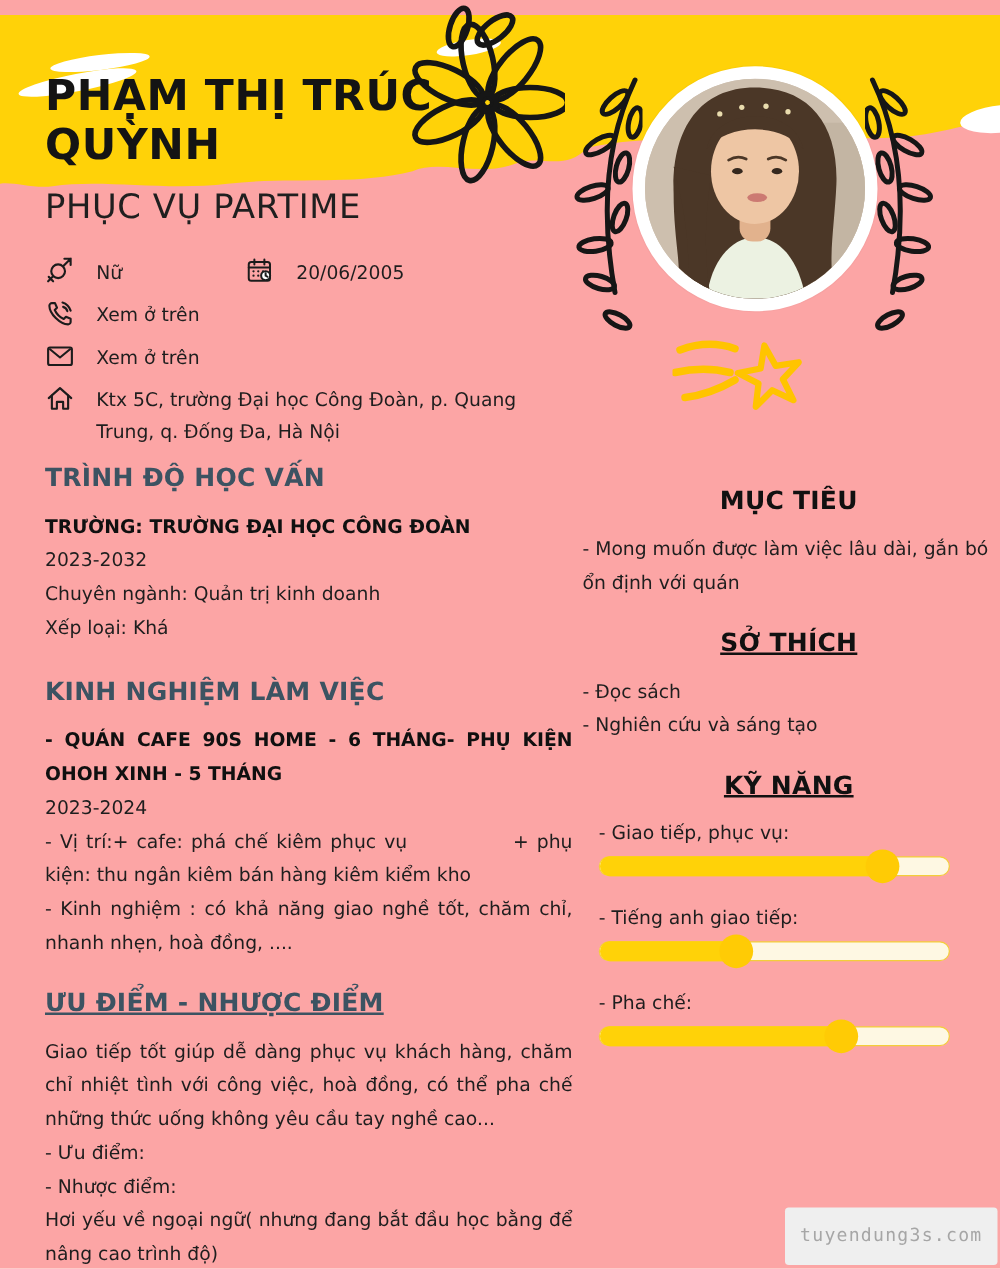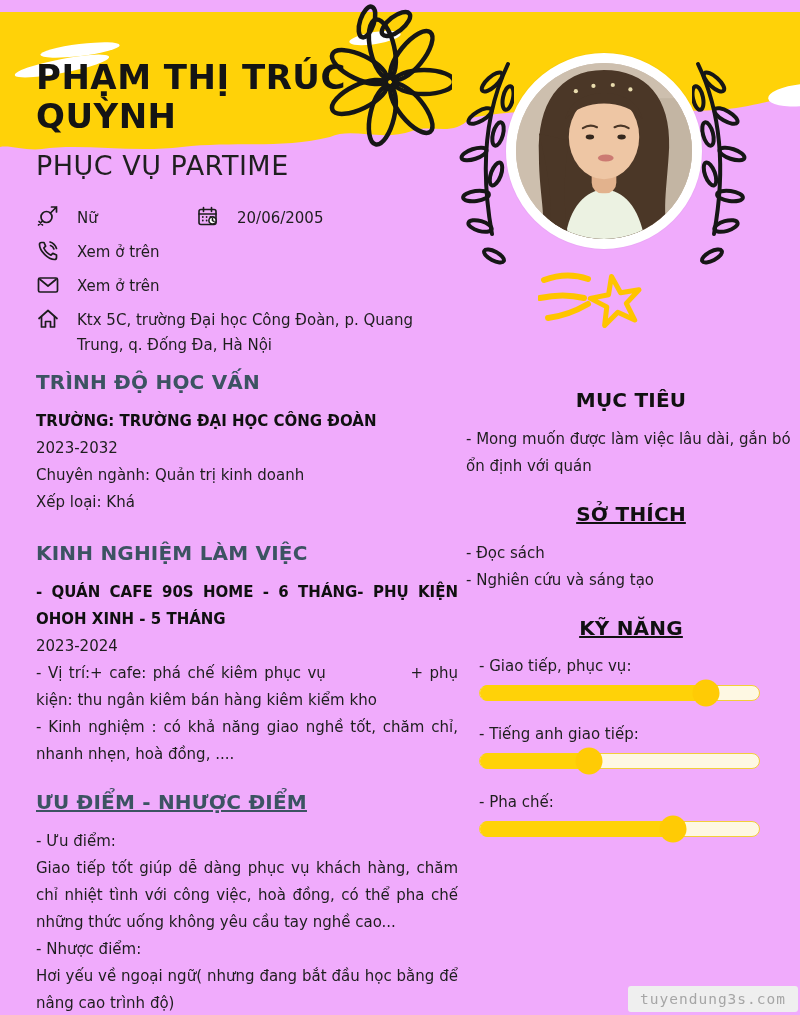--- a/index.html
+++ b/index.html
@@ -4,21 +4,21 @@
 <style>
   :root{
     --accent-yellow:#FFD208;
     --track-bg:#FEF8E3;
     --track-border:#F3CE3A;
     --heading-left:#3C5362;
     --text-color:#1E1E1E;
   }
   html,body{margin:0;padding:0;background:#fff;}
   .page{
-    position:relative;width:800px;height:1015px;background:#f0abfc;overflow:hidden;
+    position:relative;width:800px;height:1015px;background:#fca5a5;overflow:hidden;
     font-family:"DejaVu Sans","Liberation Sans",sans-serif;color:var(--text-color);
   }
   .hdr-svg{position:absolute;left:0;top:0;}
   .name{
     position:absolute;left:36px;top:58px;width:430px;margin:0;
     font-size:34px;line-height:1.15;font-weight:800;color:#141414;letter-spacing:.5px;
   }
   .subtitle{
     position:absolute;left:36px;top:150px;width:430px;
     font-size:27px;font-weight:400;color:#1f1f1f;letter-spacing:.5px;
@@ -57,21 +57,21 @@
   .slider{position:relative;width:279px;height:14px;border-radius:8px;
     background:var(--track-bg);border:1.5px solid var(--track-border);}
   .slider-fill{position:absolute;left:0;top:-1.5px;height:14px;border:1.5px solid var(--accent-yellow);
     background:var(--accent-yellow);border-radius:8px;width:50%;}
   .slider-handle{position:absolute;top:50%;left:50%;width:27px;height:27px;border-radius:50%;
     background:#FFCB05;transform:translate(-50%,-50%);}
   
   .watermark{
     position:absolute;right:2px;bottom:3px;background:#EFEFEF;color:#A6A6A6;
     font-family:"DejaVu Sans Mono","Liberation Mono",monospace;font-size:14.5px;
-    padding:5px 12px;border-radius:3px;letter-spacing:1px;
+    padding:15px 12px;border-radius:3px;letter-spacing:1px;
   }
   svg{display:block;}
 </style>
 </head>
 <body>
 
 <div class="page">
 
   <svg class="hdr-svg" width="800" height="215" viewBox="0 0 800 215">
     <path fill="#FFD208" d="M0,12 L800,12 L800,96
@@ -227,22 +227,22 @@
     <p class="line">Chuyên ngành: Quản trị kinh doanh</p>
     <p class="line">Xếp loại: Khá</p>
 
     <h2 class="mt">KINH NGHIỆM LÀM VIỆC</h2>
     <p class="line bold just">- QUÁN CAFE 90S HOME - 6 THÁNG- PHỤ KIỆN OHOH XINH - 5 THÁNG</p>
     <p class="line">2023-2024</p>
     <p class="line just pre">- Vị trí:+ cafe: phá chế kiêm phục vụ             + phụ kiện: thu ngân kiêm bán hàng kiêm kiểm kho</p>
     <p class="line just">- Kinh nghiệm : có khả năng giao nghề tốt, chăm chỉ, nhanh nhẹn, hoà đồng, ....</p>
 
     <h2 class="mt2">ƯU ĐIỂM - NHƯỢC ĐIỂM</h2>
+    <p class="line just">Giao tiếp tốt giúp dễ dàng phục vụ khách hàng, chăm chỉ nhiệt tình với công việc, hoà đồng, có thể pha chế những thức uống không yêu cầu tay nghề cao...</p>
     <p class="line">- Ưu điểm:</p>
-    <p class="line just">Giao tiếp tốt giúp dễ dàng phục vụ khách hàng, chăm chỉ nhiệt tình với công việc, hoà đồng, có thể pha chế những thức uống không yêu cầu tay nghề cao...</p>
     <p class="line">- Nhược điểm:</p>
     <p class="line just">Hơi yếu về ngoại ngữ( nhưng đang bắt đầu học bằng để nâng cao trình độ)</p>
   </div>
 
   <div class="col-right">
     <h2>MỤC TIÊU</h2>
     <p class="line">- Mong muốn được làm việc lâu dài, gắn bó ổn định với quán</p>
 
     <h2 class="mt2">SỞ THÍCH</h2>
     <p class="line">- Đọc sách</p>

